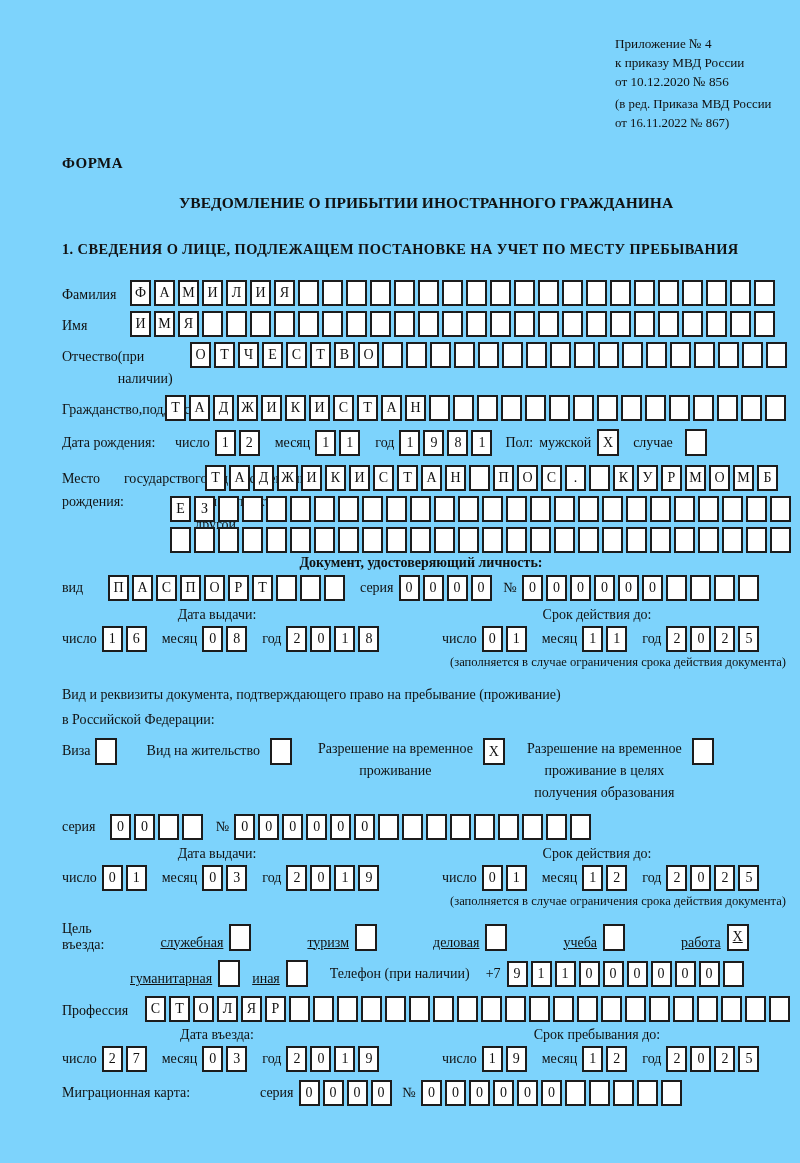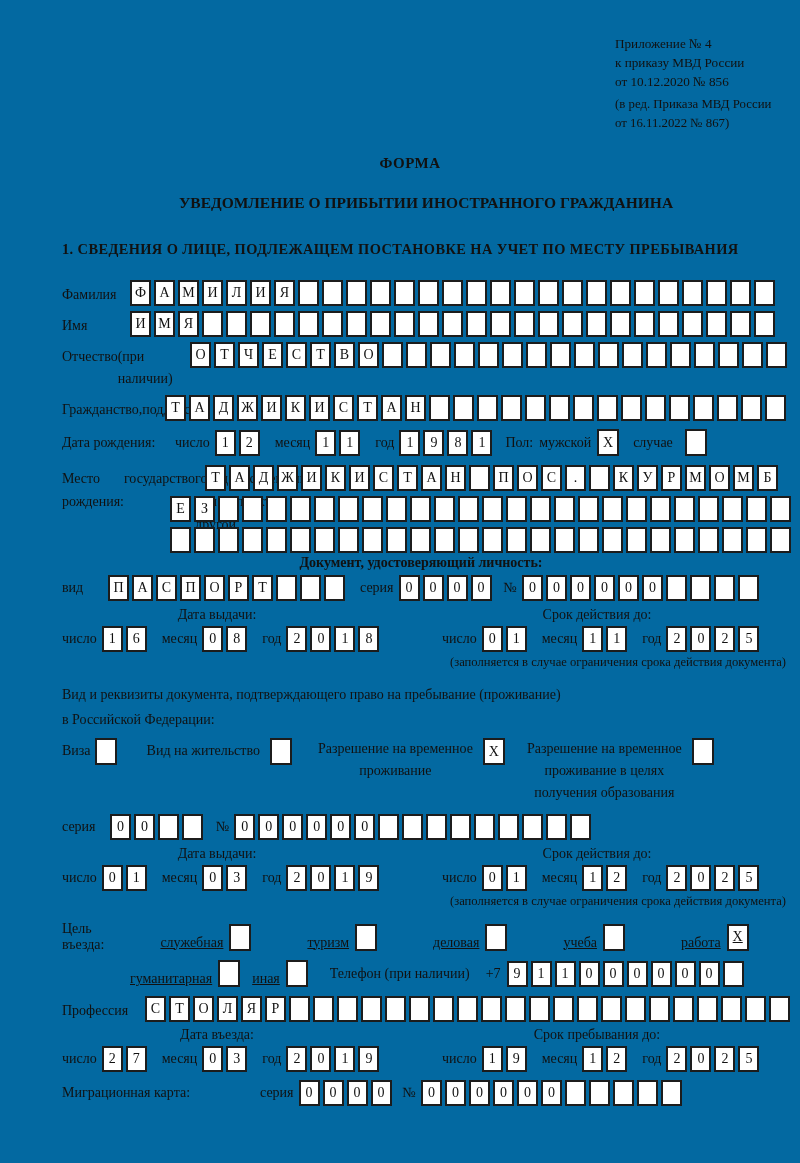--- a/index.html
+++ b/index.html
@@ -1,17 +1,17 @@
 <!DOCTYPE html>
 <html><head>
 <meta charset="utf-8">
 <style>
   html,body{margin:0;padding:0;background:#e8e8e8;}
   .page{
-    width:800px;height:1163px;background:#0369a1;color:#111;
+    width:800px;height:1163px;background:#7dd3fc;color:#111;
     font-family:"Liberation Serif","DejaVu Serif",serif;font-size:14px;
     box-sizing:border-box;padding:34px 10px 0 62px;overflow:hidden;position:relative;
   }
   
   .cells{display:flex;flex-wrap:nowrap;}
   .cell{
     box-sizing:border-box;flex:0 0 auto;width:21px;height:26px;margin-right:3px;
     border:2px solid #1c1c1c;display:flex;align-items:center;justify-content:center;
     font-size:14px;line-height:1;background:#fff;
   }
@@ -20,21 +20,21 @@
     border:2px solid #1c1c1c;align-items:center;justify-content:center;
     font-size:14px;vertical-align:middle;background:#fff;flex:0 0 auto;
   }
   .frow{display:flex;align-items:flex-start;margin-bottom:5px;}
   .lbl{flex:0 0 auto;padding-top:4px;line-height:22px;}
   .w68{width:68px;} .w128{width:128px;} .w103{width:103px;} .w108{width:108px;} .w83{width:83px;} .w160{width:160px;}
   .stackl{display:flex;flex-direction:row;}
   
   .appendix{margin-left:553px;font-size:13.2px;line-height:19px;}
   .amend{margin-top:4px;font-size:12.8px;line-height:19px;}
-  .forma{font-weight:bold;font-size:15px;text-align:center;padding-right:32px;margin-top:22px;letter-spacing:.5px;}
+  .forma{font-weight:bold;font-size:15px;text-align:left;padding-right:32px;margin-top:22px;letter-spacing:.5px;}
   .title{font-weight:bold;font-size:15.5px;text-align:center;line-height:25px;margin-top:18px;}
   .uline{display:inline-block;width:58px;border-bottom:2px solid #3a3a3a;margin-left:10px;}
   .sec1{font-weight:bold;font-size:14.4px;margin:26px 0 22px;letter-spacing:.4px;}
   .center-head{font-weight:bold;text-align:center;width:718px;margin:2px 0 4px;}
   
   .inrow{display:flex;align-items:center;}
   .dlab{margin:0 5px 0 12px;}
   .dlab.first{margin-left:0;}
   
   .dates{display:flex;margin-top:6px;}

